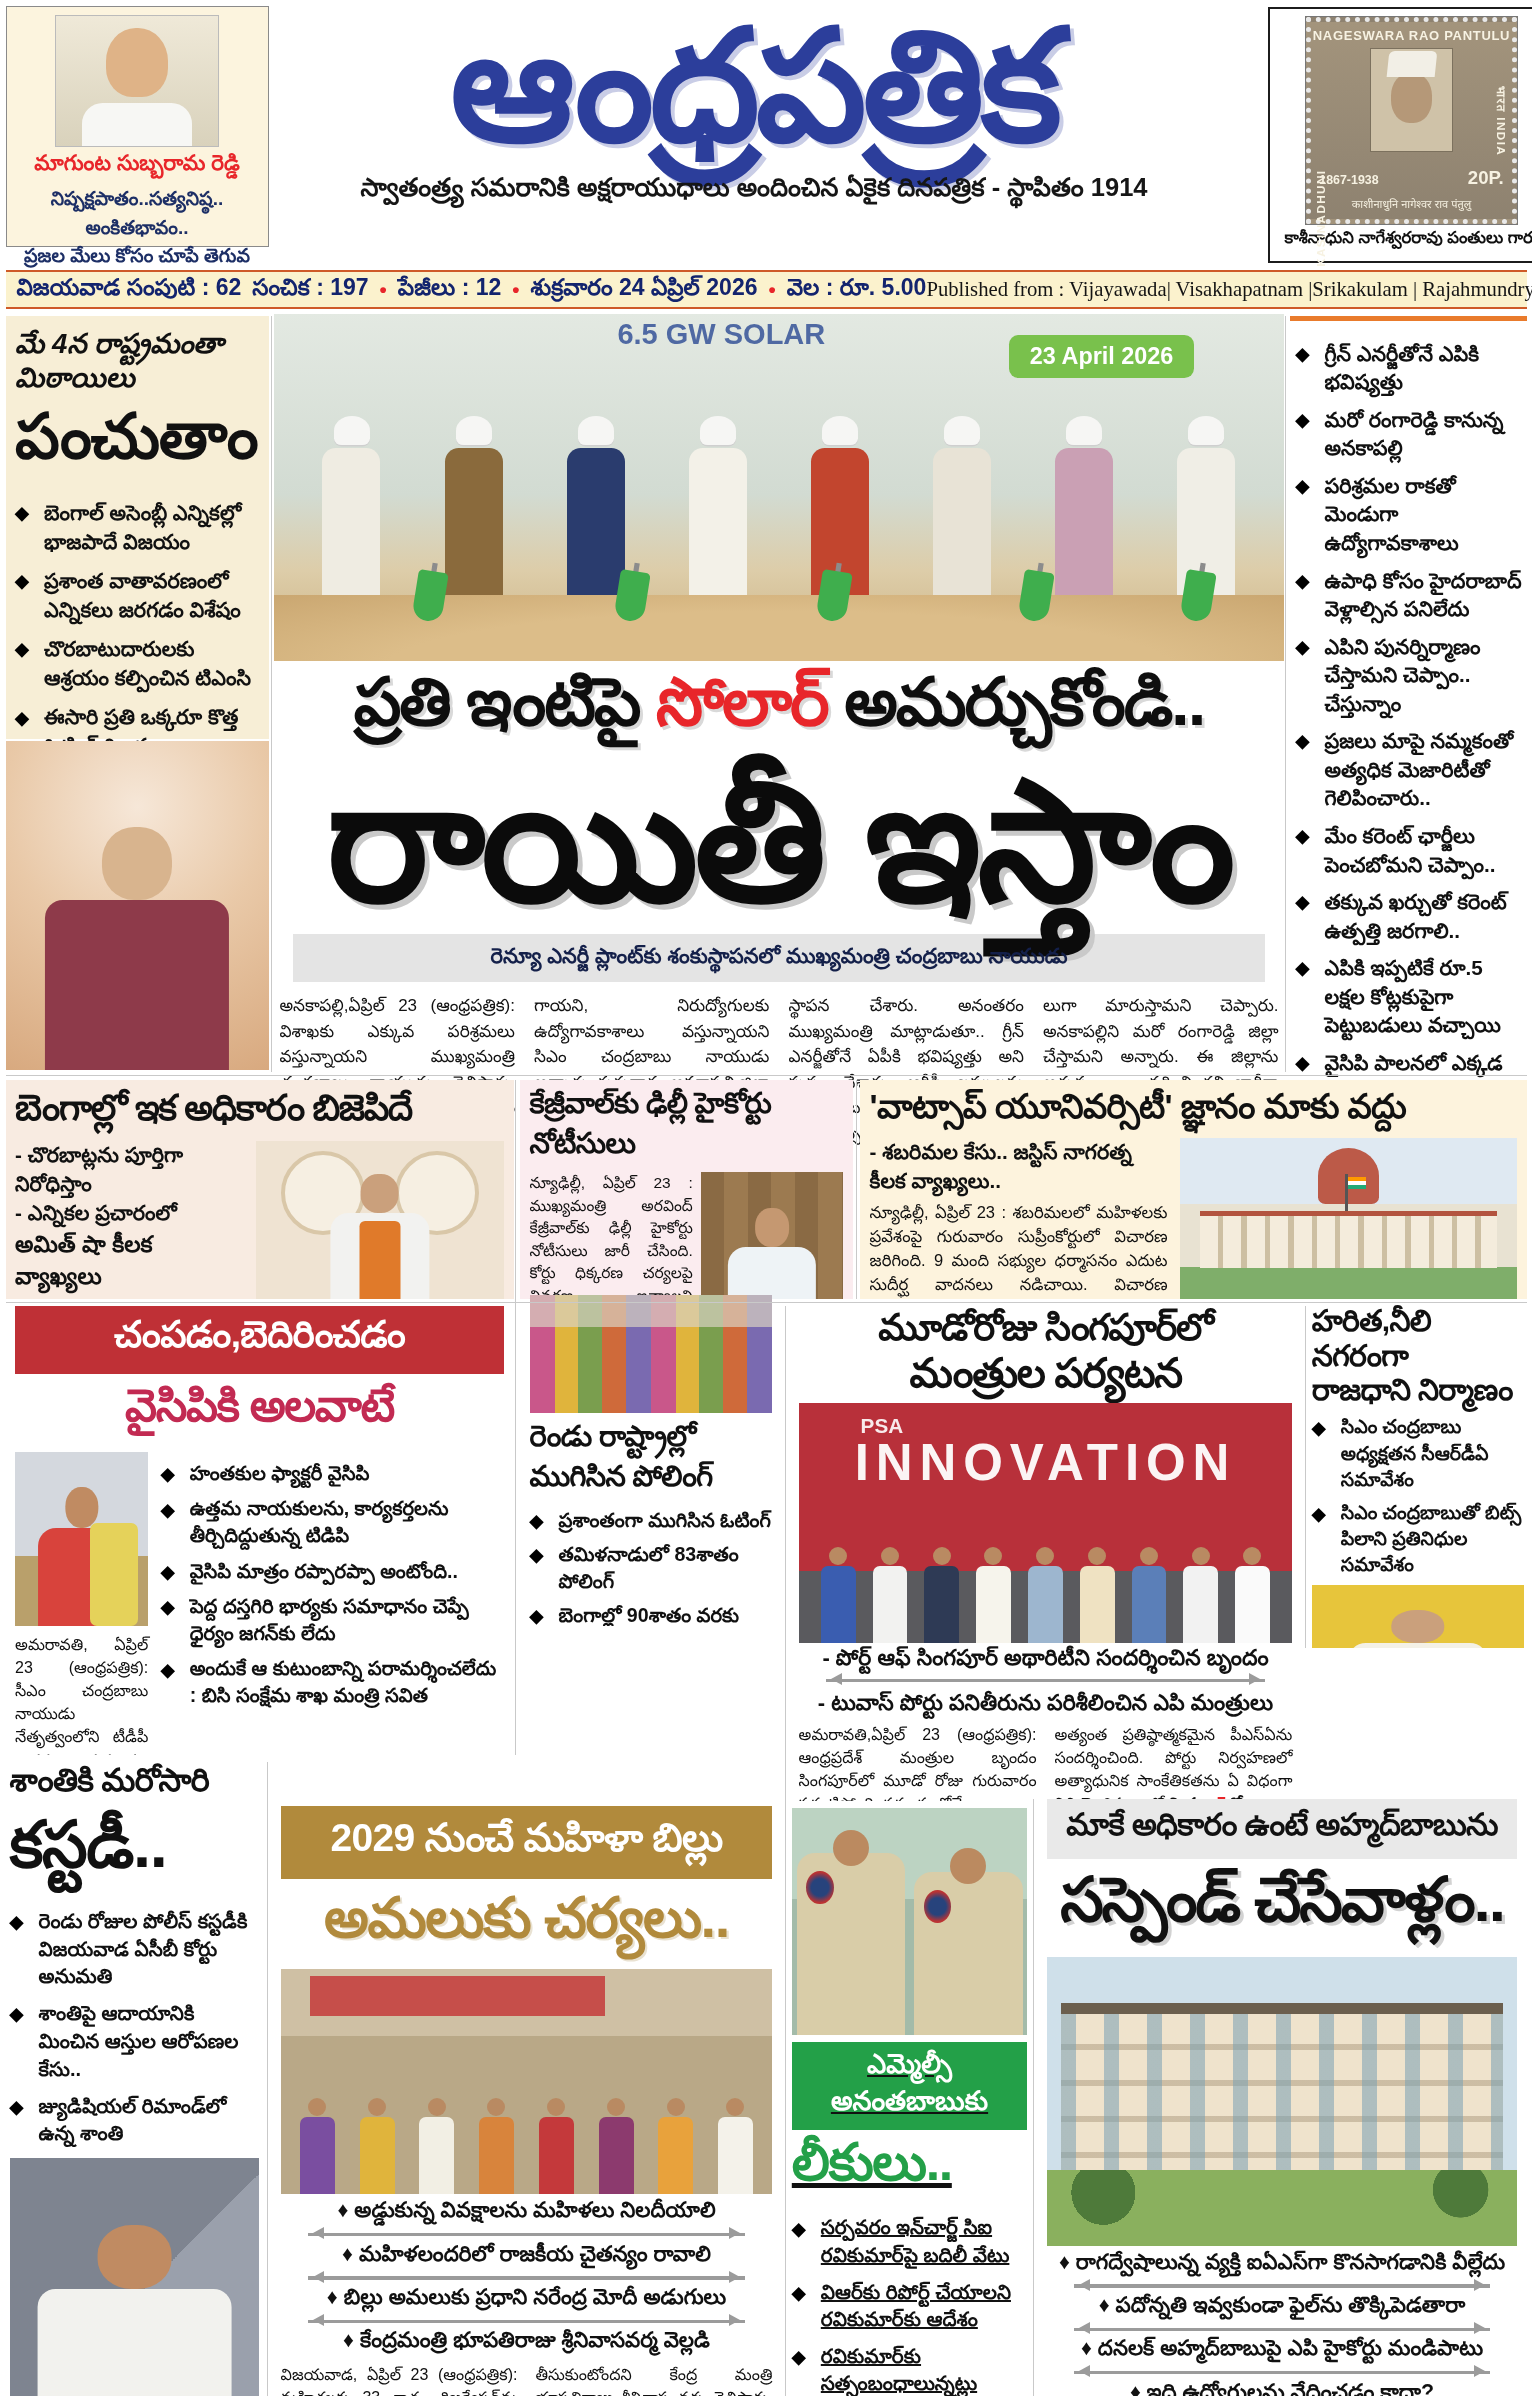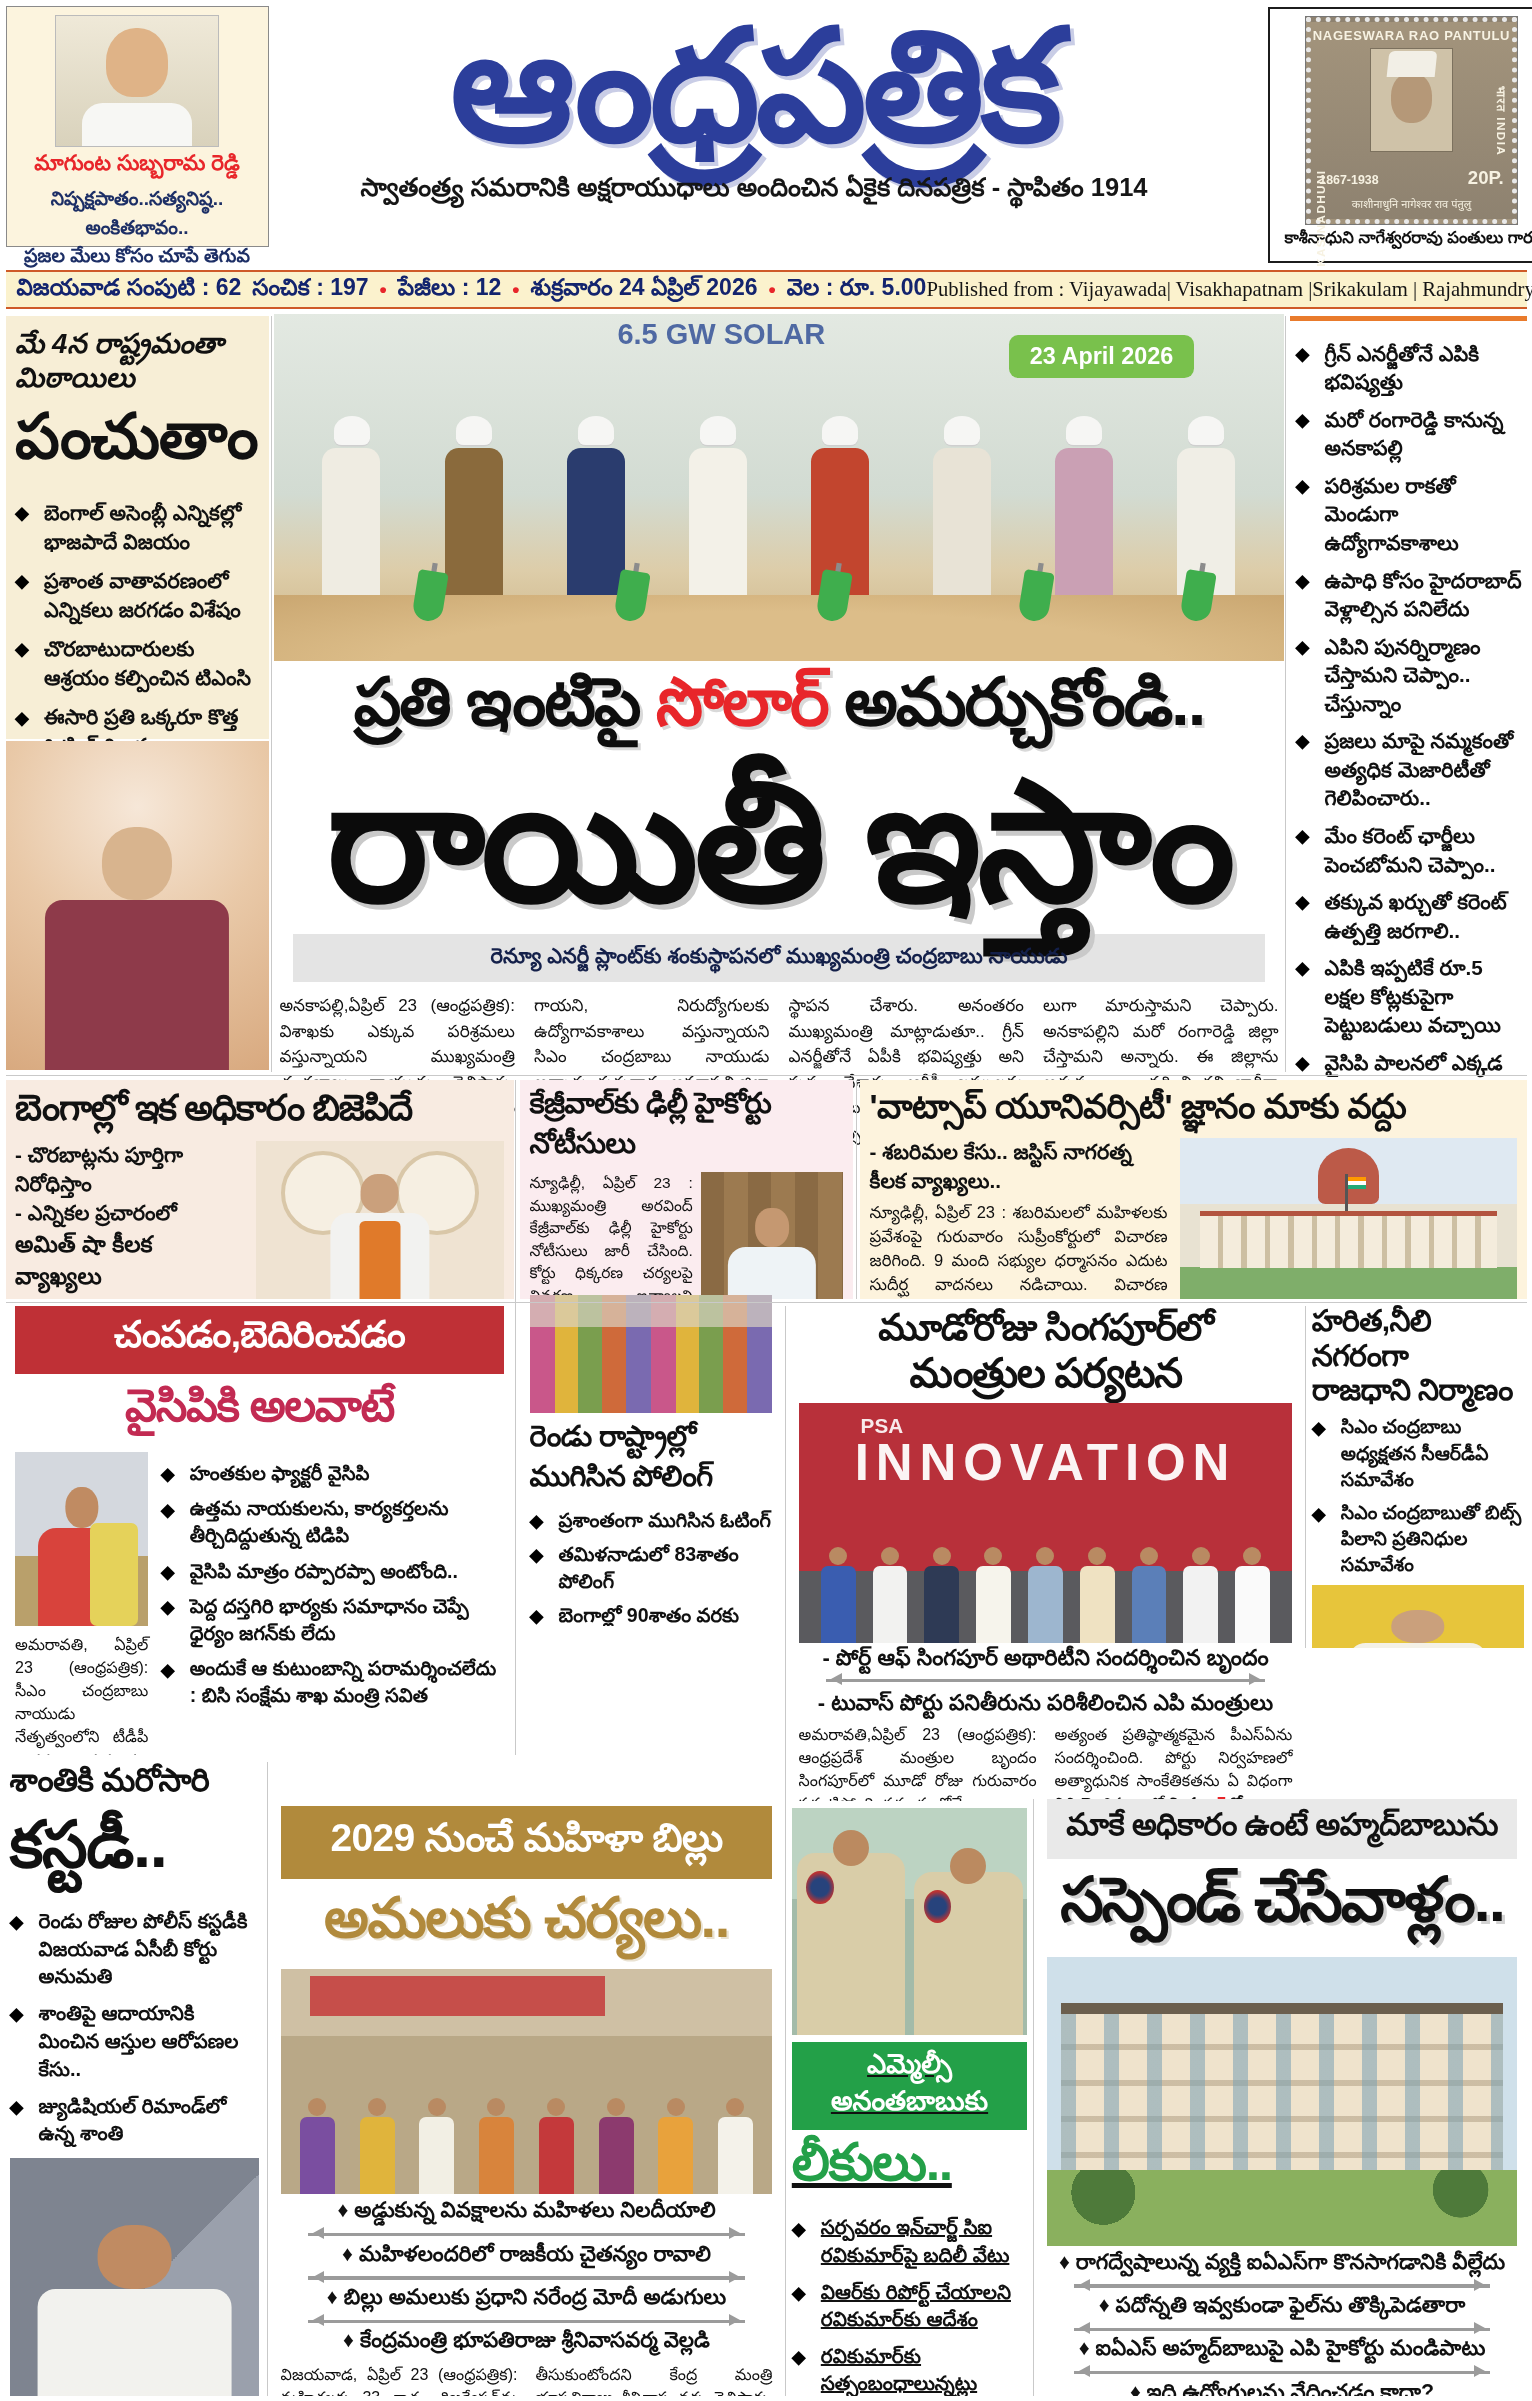--- a/index.html
+++ b/index.html
@@ -536,21 +536,21 @@
     <div class="suspend-title">సస్పెండ్ చేసేవాళ్లం..</div>
     <div class="hc-photo">
       <div class="hc-building"></div>
       <div class="hc-lawn"></div>
     </div>
     <div>
       <div class="center-point">రాగద్వేషాలున్న వ్యక్తి ఐఏఎస్‌గా కొనసాగడానికి వీల్లేదు</div>
       <div class="arrow-sep"></div>
       <div class="center-point">పదోన్నతి ఇవ్వకుండా ఫైల్‌ను తొక్కిపెడతారా</div>
       <div class="arrow-sep"></div>
-      <div class="center-point">ఐఏఎస్ అహ్మద్‌బాబుపై ఎపి హైకోర్టు మండిపాటు</div>
+      <div class="center-point">దనలక్ అహ్మద్‌బాబుపై ఎపి హైకోర్టు మండిపాటు</div>
       <div class="arrow-sep"></div>
       <div class="center-point">ఇది ఉద్యోగులను వేధించడం కాదా?</div>
     </div>
 
   </section>
 
   <div class="vline" style="left:271px;top:316px;height:756px;"></div>
   <div class="vline" style="left:1285px;top:316px;height:756px;"></div>
   <div class="hline" style="left:5.5px;top:1075px;width:1521px;"></div>
   <div class="hline" style="left:5.5px;top:1302px;width:1521px;"></div>

